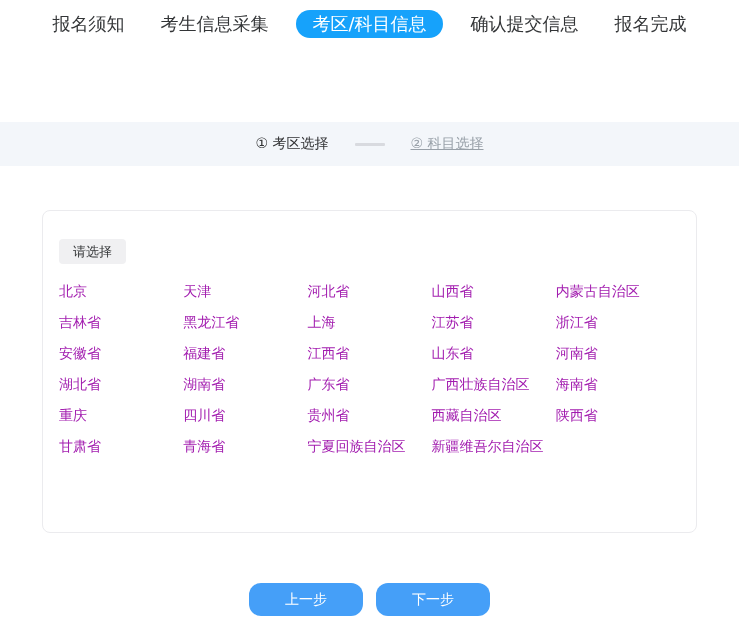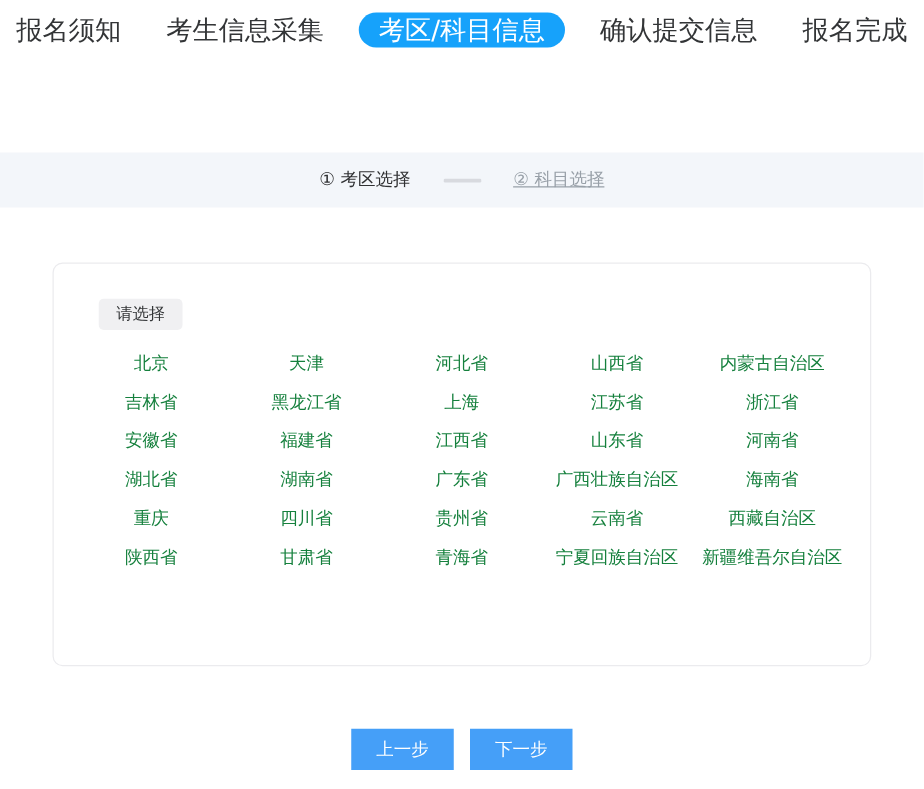--- a/index.html
+++ b/index.html
@@ -7,21 +7,21 @@
     width:739px;height:631px;background:#ffffff;overflow:hidden;
     font-family:"DejaVu Sans","Liberation Sans",sans-serif;
     color:#303133;position:relative;
   }
   
   .nav{
     margin-top:10px;height:28px;
     display:flex;justify-content:center;align-items:center;gap:36px;
   }
   .nav .tab{
-    font-size:21px;color:#333537;line-height:28px;cursor:pointer;white-space:nowrap;
+    font-size:18px;color:#333537;line-height:28px;cursor:pointer;white-space:nowrap;
   }
   .nav .tab.active{
     background:#16a2fb;color:#ffffff;border-radius:14px;padding:0 16px;margin:0 -8px;text-align:right;
   }
   
   .step-band{
     margin-top:84px;height:44px;background:#f3f6fa;
     display:flex;justify-content:center;align-items:center;gap:26px;
   }
   .step{font-size:14px;white-space:nowrap;}
@@ -29,38 +29,38 @@
   .step.upcoming{color:#98a0a8;text-decoration:underline;}
   .step-divider{width:30px;height:3px;background:#d8dadf;border-radius:1px;}
   
   .card{
     width:653px;height:321px;margin:44px auto 0;
     border:1px solid #ebebee;border-radius:8px;background:#ffffff;
     box-sizing:content-box;padding:0;
   }
   .card-inner{padding:28px 16px 0 16px;}
   .chip{
-    display:inline-block;margin-left:20px;background:#f0f0f2;color:#333537;
+    display:inline-block;margin-left:0;background:#f0f0f2;color:#333537;
     font-size:13px;line-height:25px;height:25px;padding:0 14px;border-radius:4px;
   }
   .province-grid{
     margin-top:12px;width:621px;
     display:grid;grid-template-columns:repeat(5,1fr);
   }
   .province{
-    height:31px;line-height:31px;text-align:center;font-size:14px;color:#15803d;
+    height:31px;line-height:31px;font-size:14px;color:#a21caf;
     cursor:pointer;white-space:nowrap;
   }
   
   .footer{
     margin-top:50px;display:flex;justify-content:center;gap:13px;
   }
   .btn{
     min-width:81px;height:33px;background:#459ff8;color:#ffffff;border:none;
-    border-radius:0;font-size:14px;cursor:pointer;padding:0 20px;
+    border-radius:12px;font-size:14px;cursor:pointer;padding:0 36px;
     font-family:"DejaVu Sans","Liberation Sans",sans-serif;
   }
 </style>
 </head>
 <body>
 
 <div class="nav">
     <div class="tab">报名须知</div>
     <div class="tab">考生信息采集</div>
     <div class="tab active">考区/科目信息</div>
@@ -94,21 +94,20 @@
         <div class="province">山东省</div>
         <div class="province">河南省</div>
         <div class="province">湖北省</div>
         <div class="province">湖南省</div>
         <div class="province">广东省</div>
         <div class="province">广西壮族自治区</div>
         <div class="province">海南省</div>
         <div class="province">重庆</div>
         <div class="province">四川省</div>
         <div class="province">贵州省</div>
-        <div class="province">云南省</div>
         <div class="province">西藏自治区</div>
         <div class="province">陕西省</div>
         <div class="province">甘肃省</div>
         <div class="province">青海省</div>
         <div class="province">宁夏回族自治区</div>
         <div class="province">新疆维吾尔自治区</div>
       </div>
   </div>
 </div>
 

